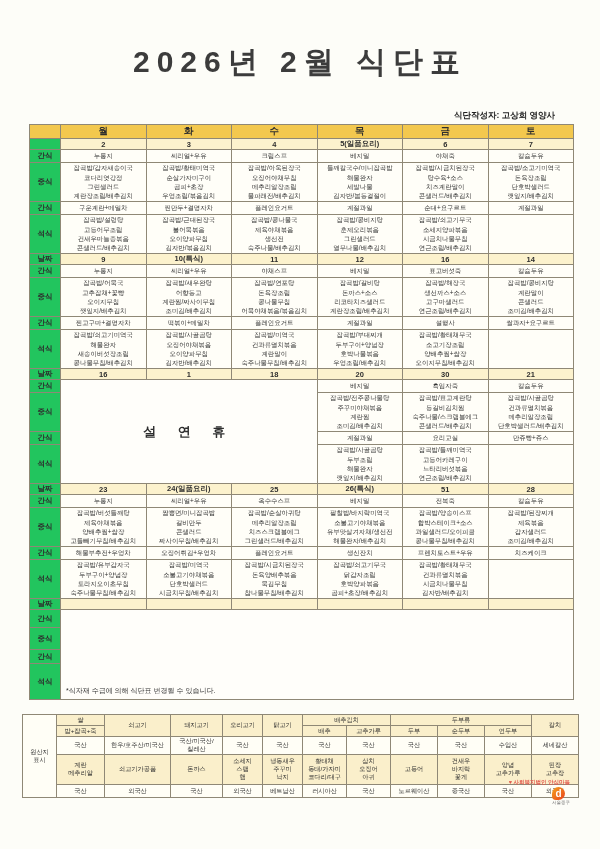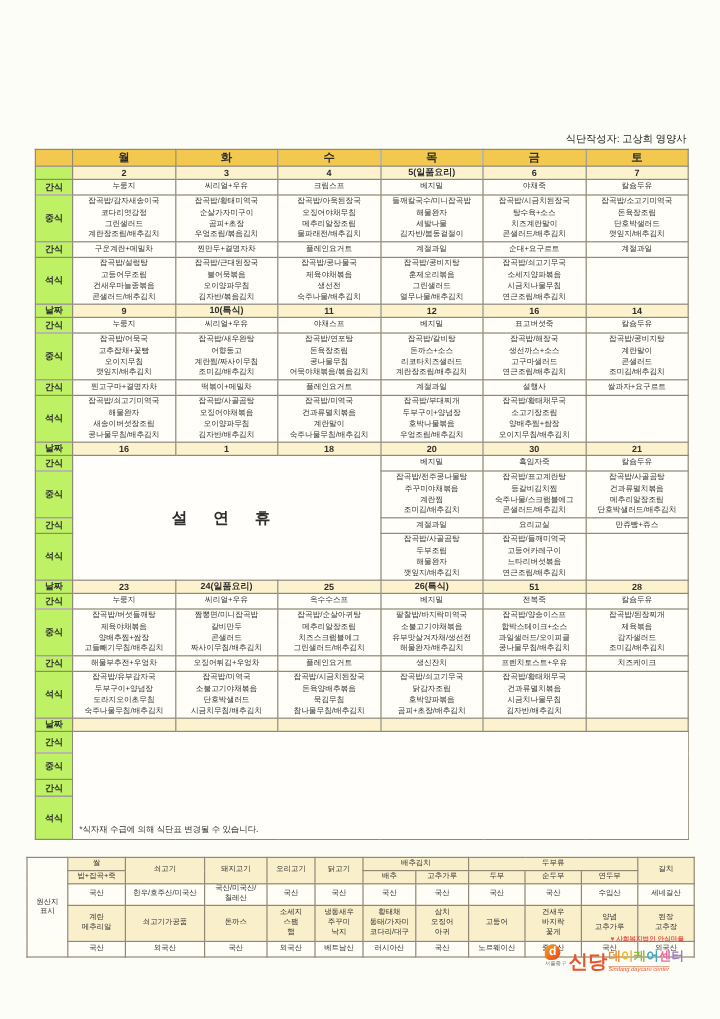--- a/index.html
+++ b/index.html
@@ -1,29 +1,29 @@
 <!DOCTYPE html>
 <html><head>
 <meta charset="utf-8">
 <style>
   html,body{margin:0;padding:0;background:#d8d8d2;}
   .page{position:relative;width:600px;height:849px;margin:0 auto;background:#fdfdf8;
         font-family:"Liberation Sans","DejaVu Sans",sans-serif;overflow:hidden;}
   .title{position:absolute;top:42px;left:0;right:0;text-align:center;
          font-size:30px;font-weight:800;color:#3c3c3c;letter-spacing:7px;margin:0;}
-  .author{position:absolute;top:110px;right:28px;font-size:8.5px;font-weight:normal;color:#222;}
+  .author{position:absolute;top:110px;right:45px;font-size:8.5px;font-weight:bold;color:#222;}
 
   
   table{border-collapse:collapse;table-layout:fixed;}
   #menu{position:absolute;left:29px;top:124px;width:544px;}
   #menu td{border:1px solid #8f8876;text-align:center;vertical-align:middle;
            padding:0;color:#2e2e2e;overflow:hidden;}
   .r-head{height:14px;}
   .day{background:#f3c84e;font-size:9.5px;font-weight:bold;color:#1c1c1c;}
-  .lbl{background:#bef264;font-size:7.5px;font-weight:bold;color:#333;}
+  .lbl{background:#22c55e;font-size:7.5px;font-weight:bold;color:#333;}
   .lbl.head{background:#f3c84e;}
   .r-date{height:11px;}
   .date{background:#fcf2cd;font-size:7.5px;font-weight:bold;color:#2a2a2a;}
   .date.red{color:#d93a2b;}
   .date.blue{color:#2f5fc0;}
   .r-snack{height:13px;}
   .r-lunch{height:39px;}
   .r-dinner{height:39px;}
   .menu-cell{background:#fffef8;font-size:6.4px;line-height:1.45;white-space:pre-line;}
   .holiday{background:#fffefa;color:#d93a2b;font-size:13px;font-weight:bold;letter-spacing:9px;}
@@ -55,20 +55,21 @@
   .logo-name{display:flex;align-items:flex-end;gap:1px;}
   .logo-main{font-size:16px;font-weight:900;color:#e8552b;line-height:1;}
   .logo-restwrap{display:flex;flex-direction:column;align-items:flex-start;}
   #logo-rest span{font-size:10.5px;font-weight:900;line-height:1;}
   .logo-tag{font-size:4.8px;color:#e8552b;font-style:italic;border-top:0.5px solid #e8a98a;}
 </style>
 </head>
 <body>
 
 <div class="page">
+  <h1 class="title">2026년 2월 식단표</h1>
   <div class="author">식단작성자: 고상희 영양사</div>
 
   <table id="menu">
       <colgroup>
         <col style="width:31px">
         <col style="width:85.5px">
         <col style="width:85.5px">
         <col style="width:85.5px">
         <col style="width:85.5px">
         <col style="width:85.5px">
@@ -486,22 +487,15 @@
       </tbody>
     </table>
 
   <div class="logo">
     <div class="logo-org"><span>♥ </span><span>사회복지법인 안심마을</span></div>
     <div class="logo-row">
       <div class="logo-iconwrap">
         <div class="logo-icon">d</div>
         <div class="logo-district">서울중구</div>
       </div>
-      <div class="logo-name">
-        <span class="logo-main">신당</span>
-        <span class="logo-restwrap">
-          <span id="logo-rest"><span style="color: rgb(240, 140, 46);">데</span><span style="color: rgb(242, 181, 31);">이</span><span style="color: rgb(140, 191, 63);">케</span><span style="color: rgb(63, 169, 201);">어</span><span style="color: rgb(232, 103, 154);">센</span><span style="color: rgb(155, 123, 200);">터</span></span>
-          <span class="logo-tag">Sindang daycare center</span>
-        </span>
-      </div>
     </div>
   </div>
 </div>
 
 </body></html>

